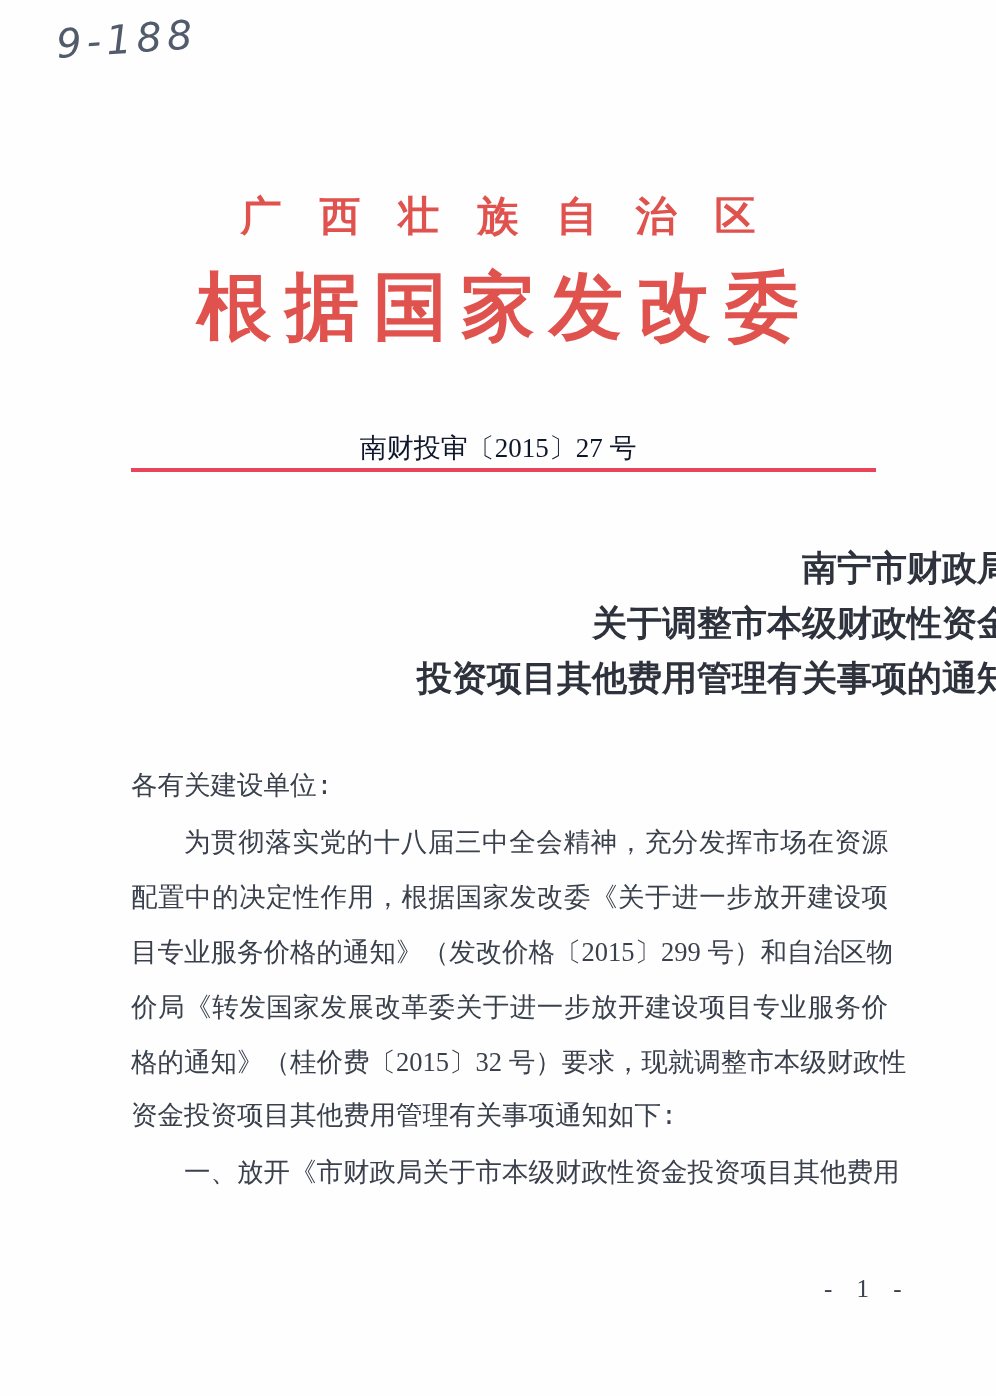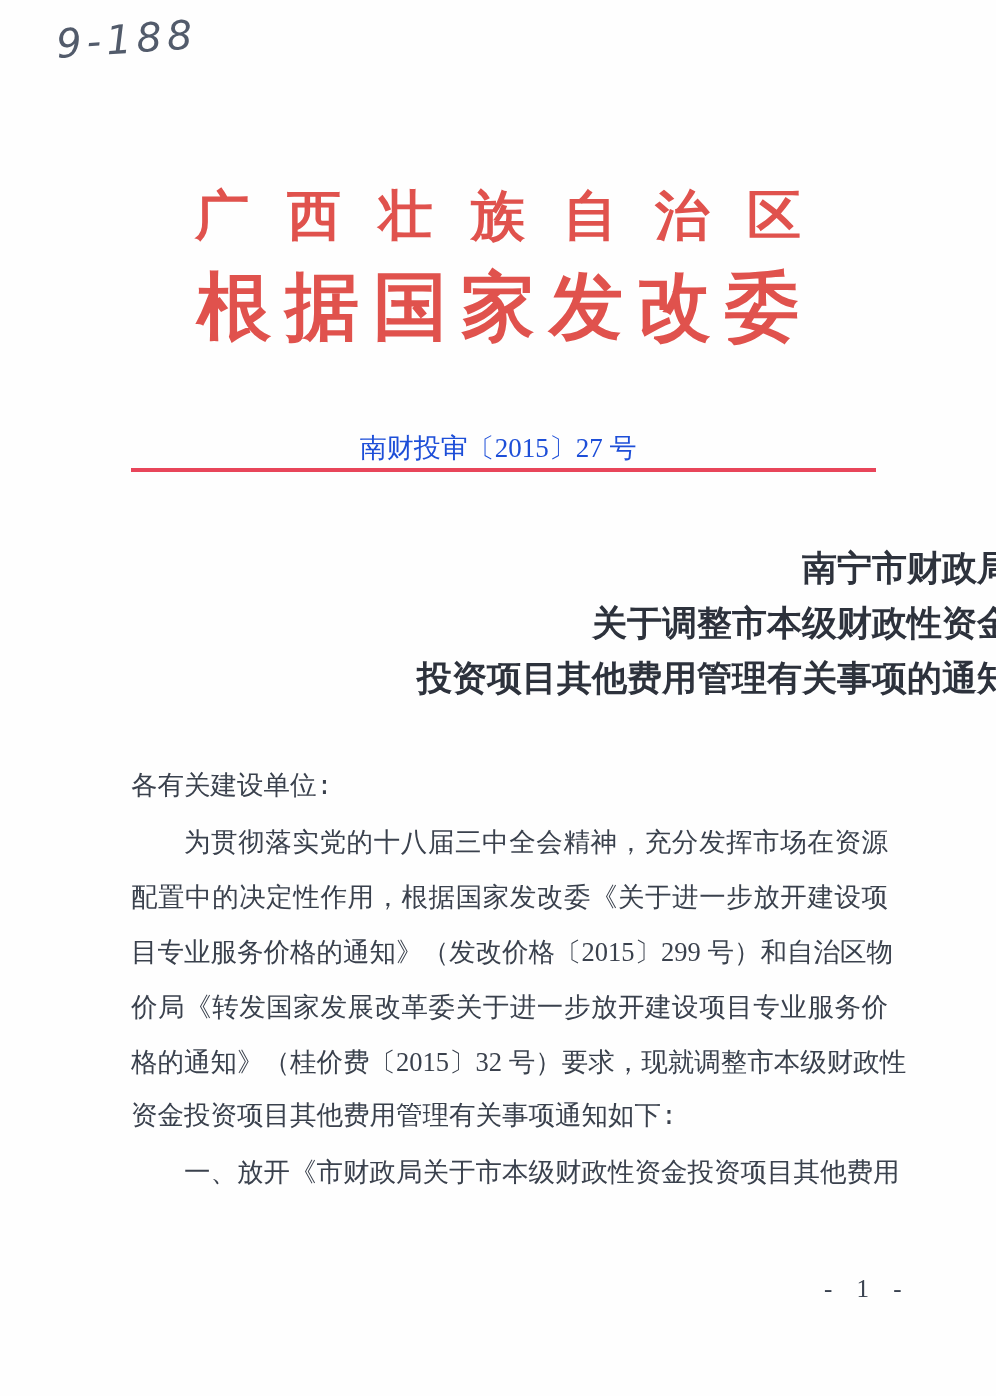--- a/index.html
+++ b/index.html
@@ -24,21 +24,21 @@
     font-size:40px;
     letter-spacing:5px;
     color:#525b6b;
     transform:rotate(-4deg);
   }
   .hdr-region{
     position:absolute;top:190px;left:0;width:100%;
     box-sizing:border-box;
     text-align:center;
     font-weight:700;
-    font-size:54px;
+    font-size:41px;
     line-height:52px;
     letter-spacing:38px;
     padding-left:38px;
     color:var(--red-text);
   }
   .hdr-org{
     position:absolute;top:264px;left:0;width:100%;
     box-sizing:border-box;
     text-align:center;
     font-weight:700;
@@ -46,21 +46,21 @@
     line-height:86px;
     letter-spacing:14px;
     padding-left:14px;
     color:var(--red-text);
   }
   .docnum{
     position:absolute;top:431px;left:0;width:100%;
     text-align:center;
     font-size:27px;
     line-height:34px;
-    color:#1d4ed8;
+    color:#0f172a;
   }
   .rule{
     position:absolute;left:131px;top:468px;
     width:745px;height:4px;
     background:var(--rule-red);
   }
   .title{
     position:absolute;top:541px;left:16px;width:100%;
     text-align:right;
     color:var(--ink-dark);

